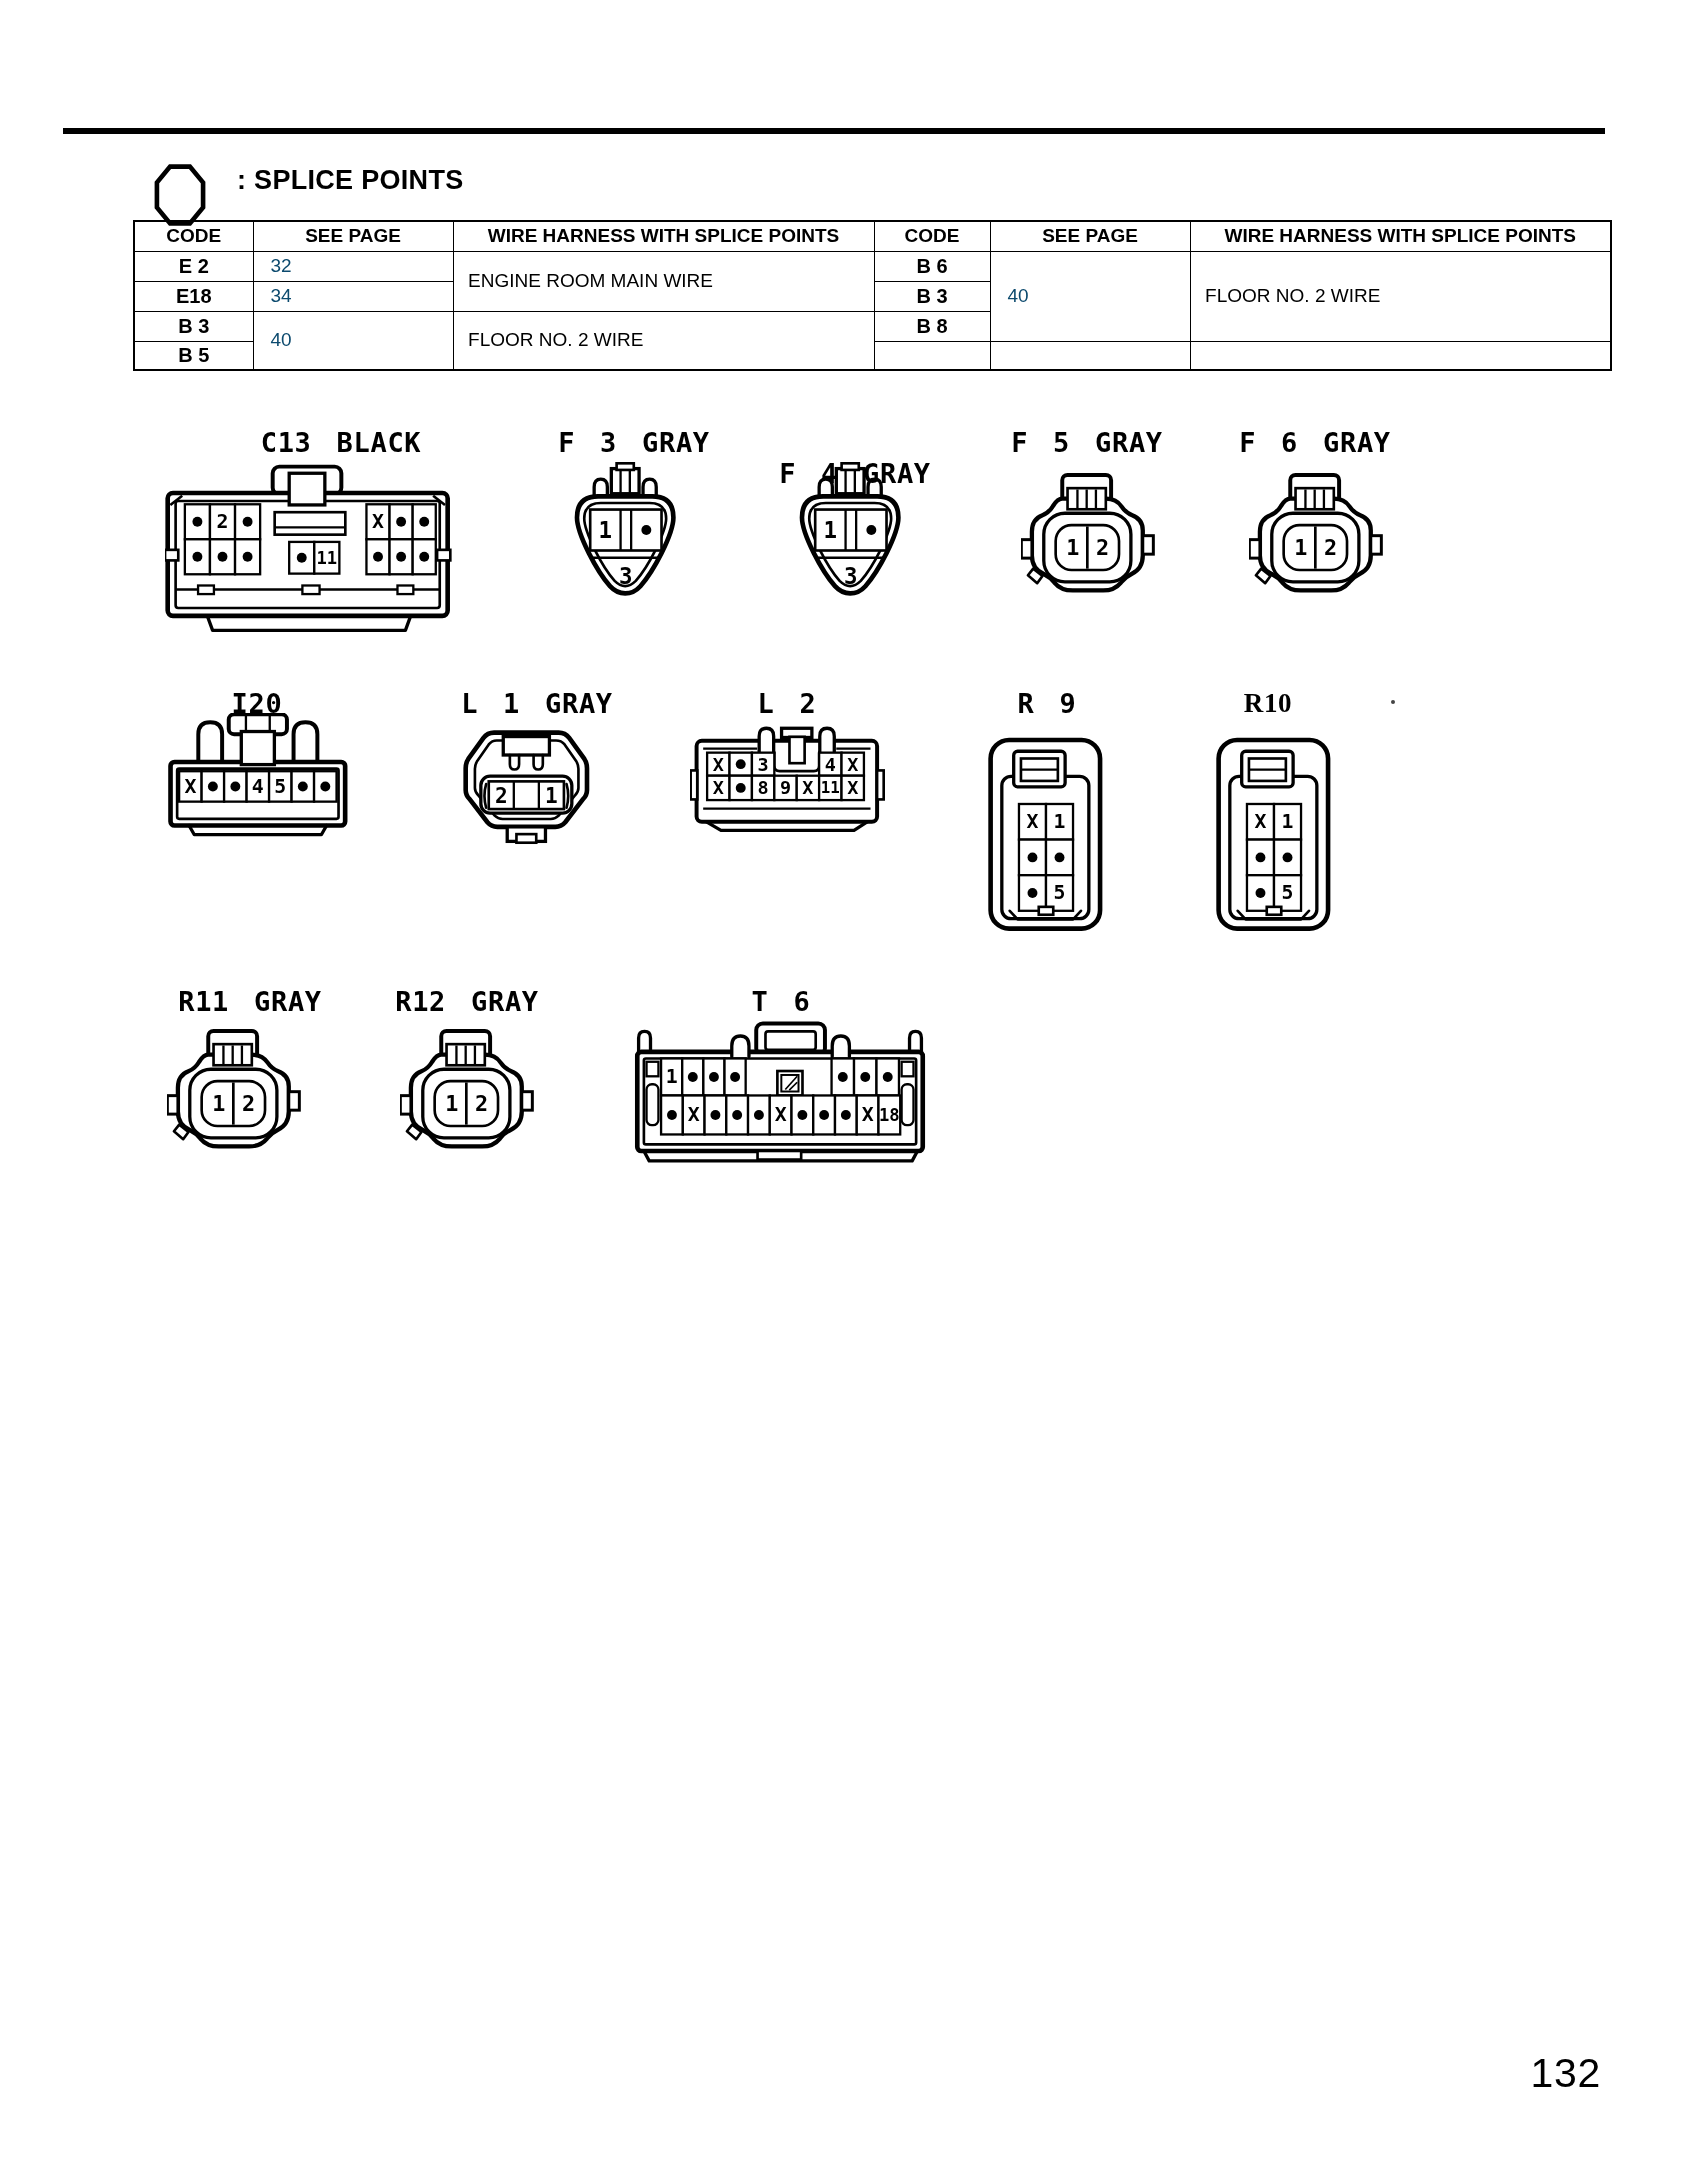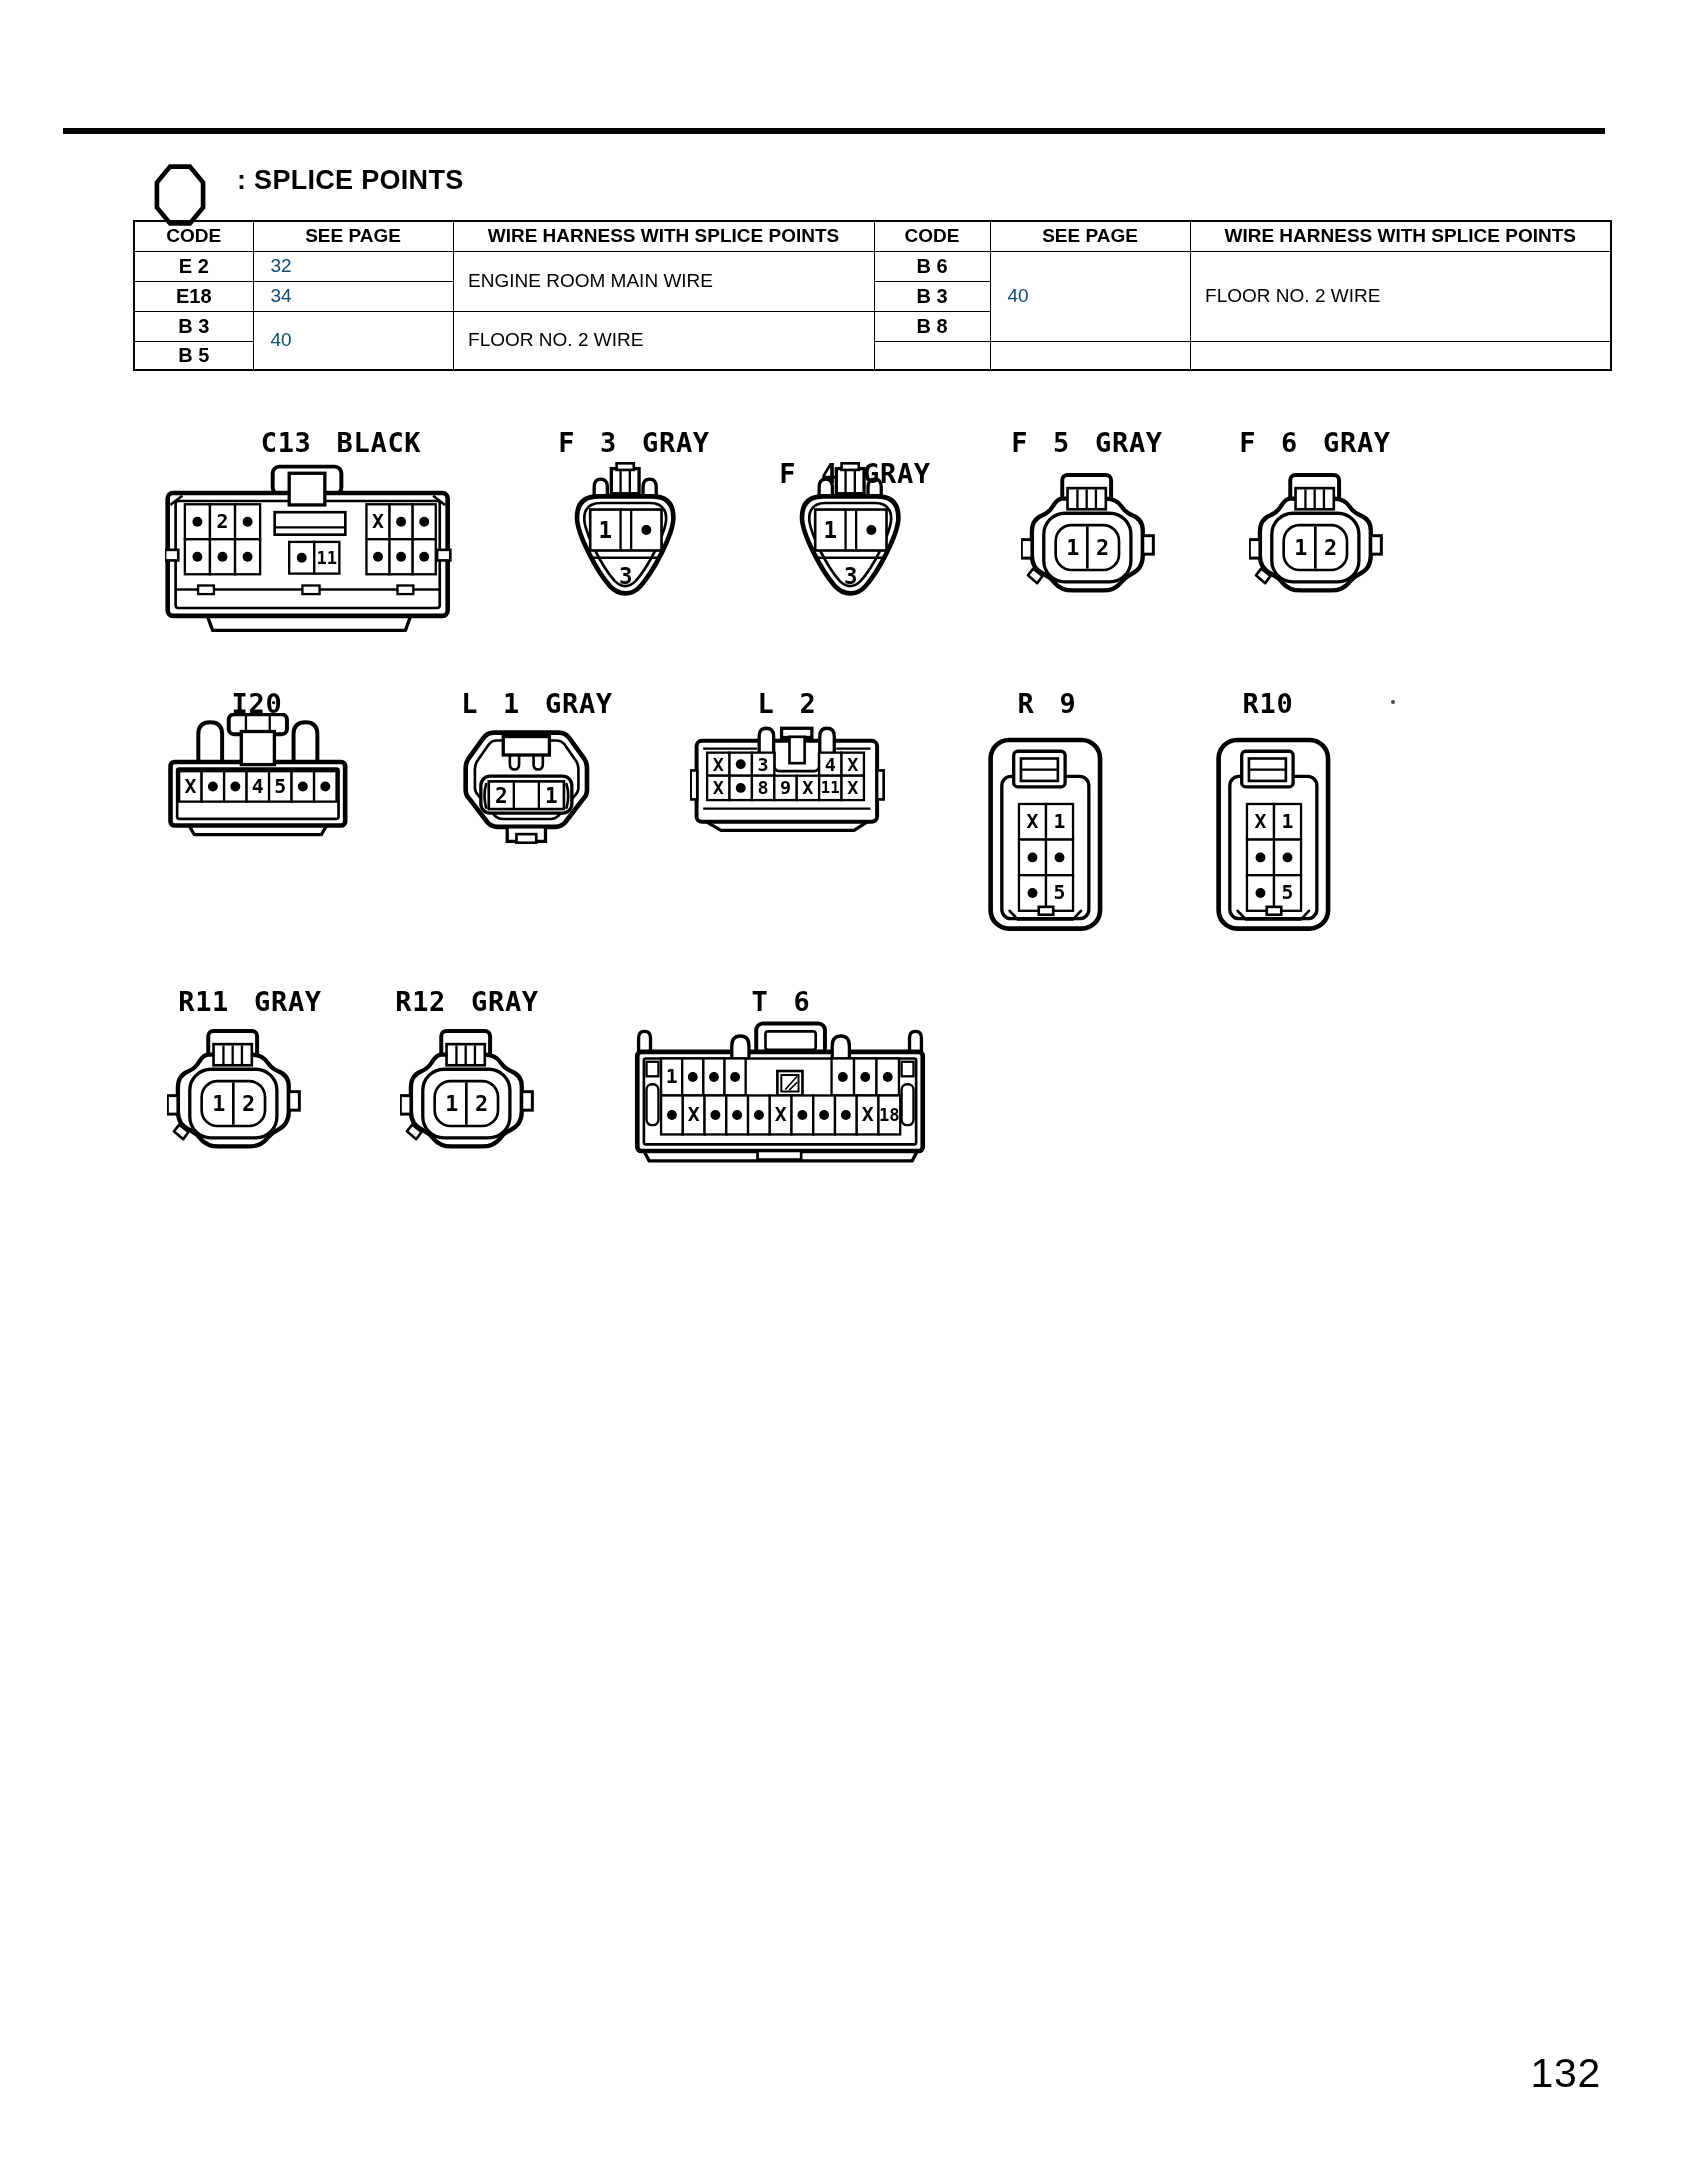--- a/index.html
+++ b/index.html
@@ -313,21 +313,21 @@
       <circle cx="70.5" cy="187" r="7.5" fill="#000"></circle>
       <rect x="91" y="160" width="41" height="54" rx="0" stroke="#000" stroke-width="3.5" fill="#fff"></rect>
       <circle cx="111.5" cy="187" r="7.5" fill="#000"></circle>
       <rect x="50" y="214" width="41" height="54" rx="0" stroke="#000" stroke-width="3.5" fill="#fff"></rect>
       <circle cx="70.5" cy="241" r="7.5" fill="#000"></circle>
       <rect x="91" y="214" width="41" height="54" rx="0" stroke="#000" stroke-width="3.5" fill="#fff"></rect>
       <text x="111.5" y="241" font-size="30" font-family="&quot;DejaVu Sans Mono&quot;, monospace" font-weight="bold" fill="#000" text-anchor="middle" dominant-baseline="central">5</text>
       <rect x="80" y="262" width="22" height="12" rx="0" stroke="#000" stroke-width="4" fill="#fff"></rect>
       <path d="M36,268 L48,281 L132,281 L144,268" stroke="#000" stroke-width="4" fill="none" stroke-linejoin="round" stroke-linecap="round"></path>
     </svg>
-    <div class="ctitle" style="left: 1268px; top: 688px;">R10</div>
+    <div class="ctitle" style="left: 1268px; top: 688px; font-family: Liberation Serif, serif;">R10</div>
     <svg width="120" height="198" viewBox="0 0 182 300" class="cdraw" style="left: 1214px; top: 734px;">
       <rect x="7" y="9" width="166" height="286" rx="28" stroke="#000" stroke-width="7" fill="#fff"></rect>
       <rect x="24" y="64" width="132" height="216" rx="14" stroke="#000" stroke-width="5" fill="#fff"></rect>
       <rect x="42" y="26" width="78" height="54" rx="6" stroke="#000" stroke-width="5" fill="#fff"></rect>
       <rect x="53" y="37" width="56" height="34" rx="0" stroke="#000" stroke-width="4" fill="#fff"></rect>
       <line x1="53" y1="54" x2="109" y2="54" stroke="#000" stroke-width="3.5"></line>
       <rect x="50" y="106" width="41" height="54" rx="0" stroke="#000" stroke-width="3.5" fill="#fff"></rect>
       <text x="70.5" y="133" font-size="30" font-family="&quot;DejaVu Sans Mono&quot;, monospace" font-weight="bold" fill="#000" text-anchor="middle" dominant-baseline="central">X</text>
       <rect x="91" y="106" width="41" height="54" rx="0" stroke="#000" stroke-width="3.5" fill="#fff"></rect>
       <text x="111.5" y="133" font-size="30" font-family="&quot;DejaVu Sans Mono&quot;, monospace" font-weight="bold" fill="#000" text-anchor="middle" dominant-baseline="central">1</text>

